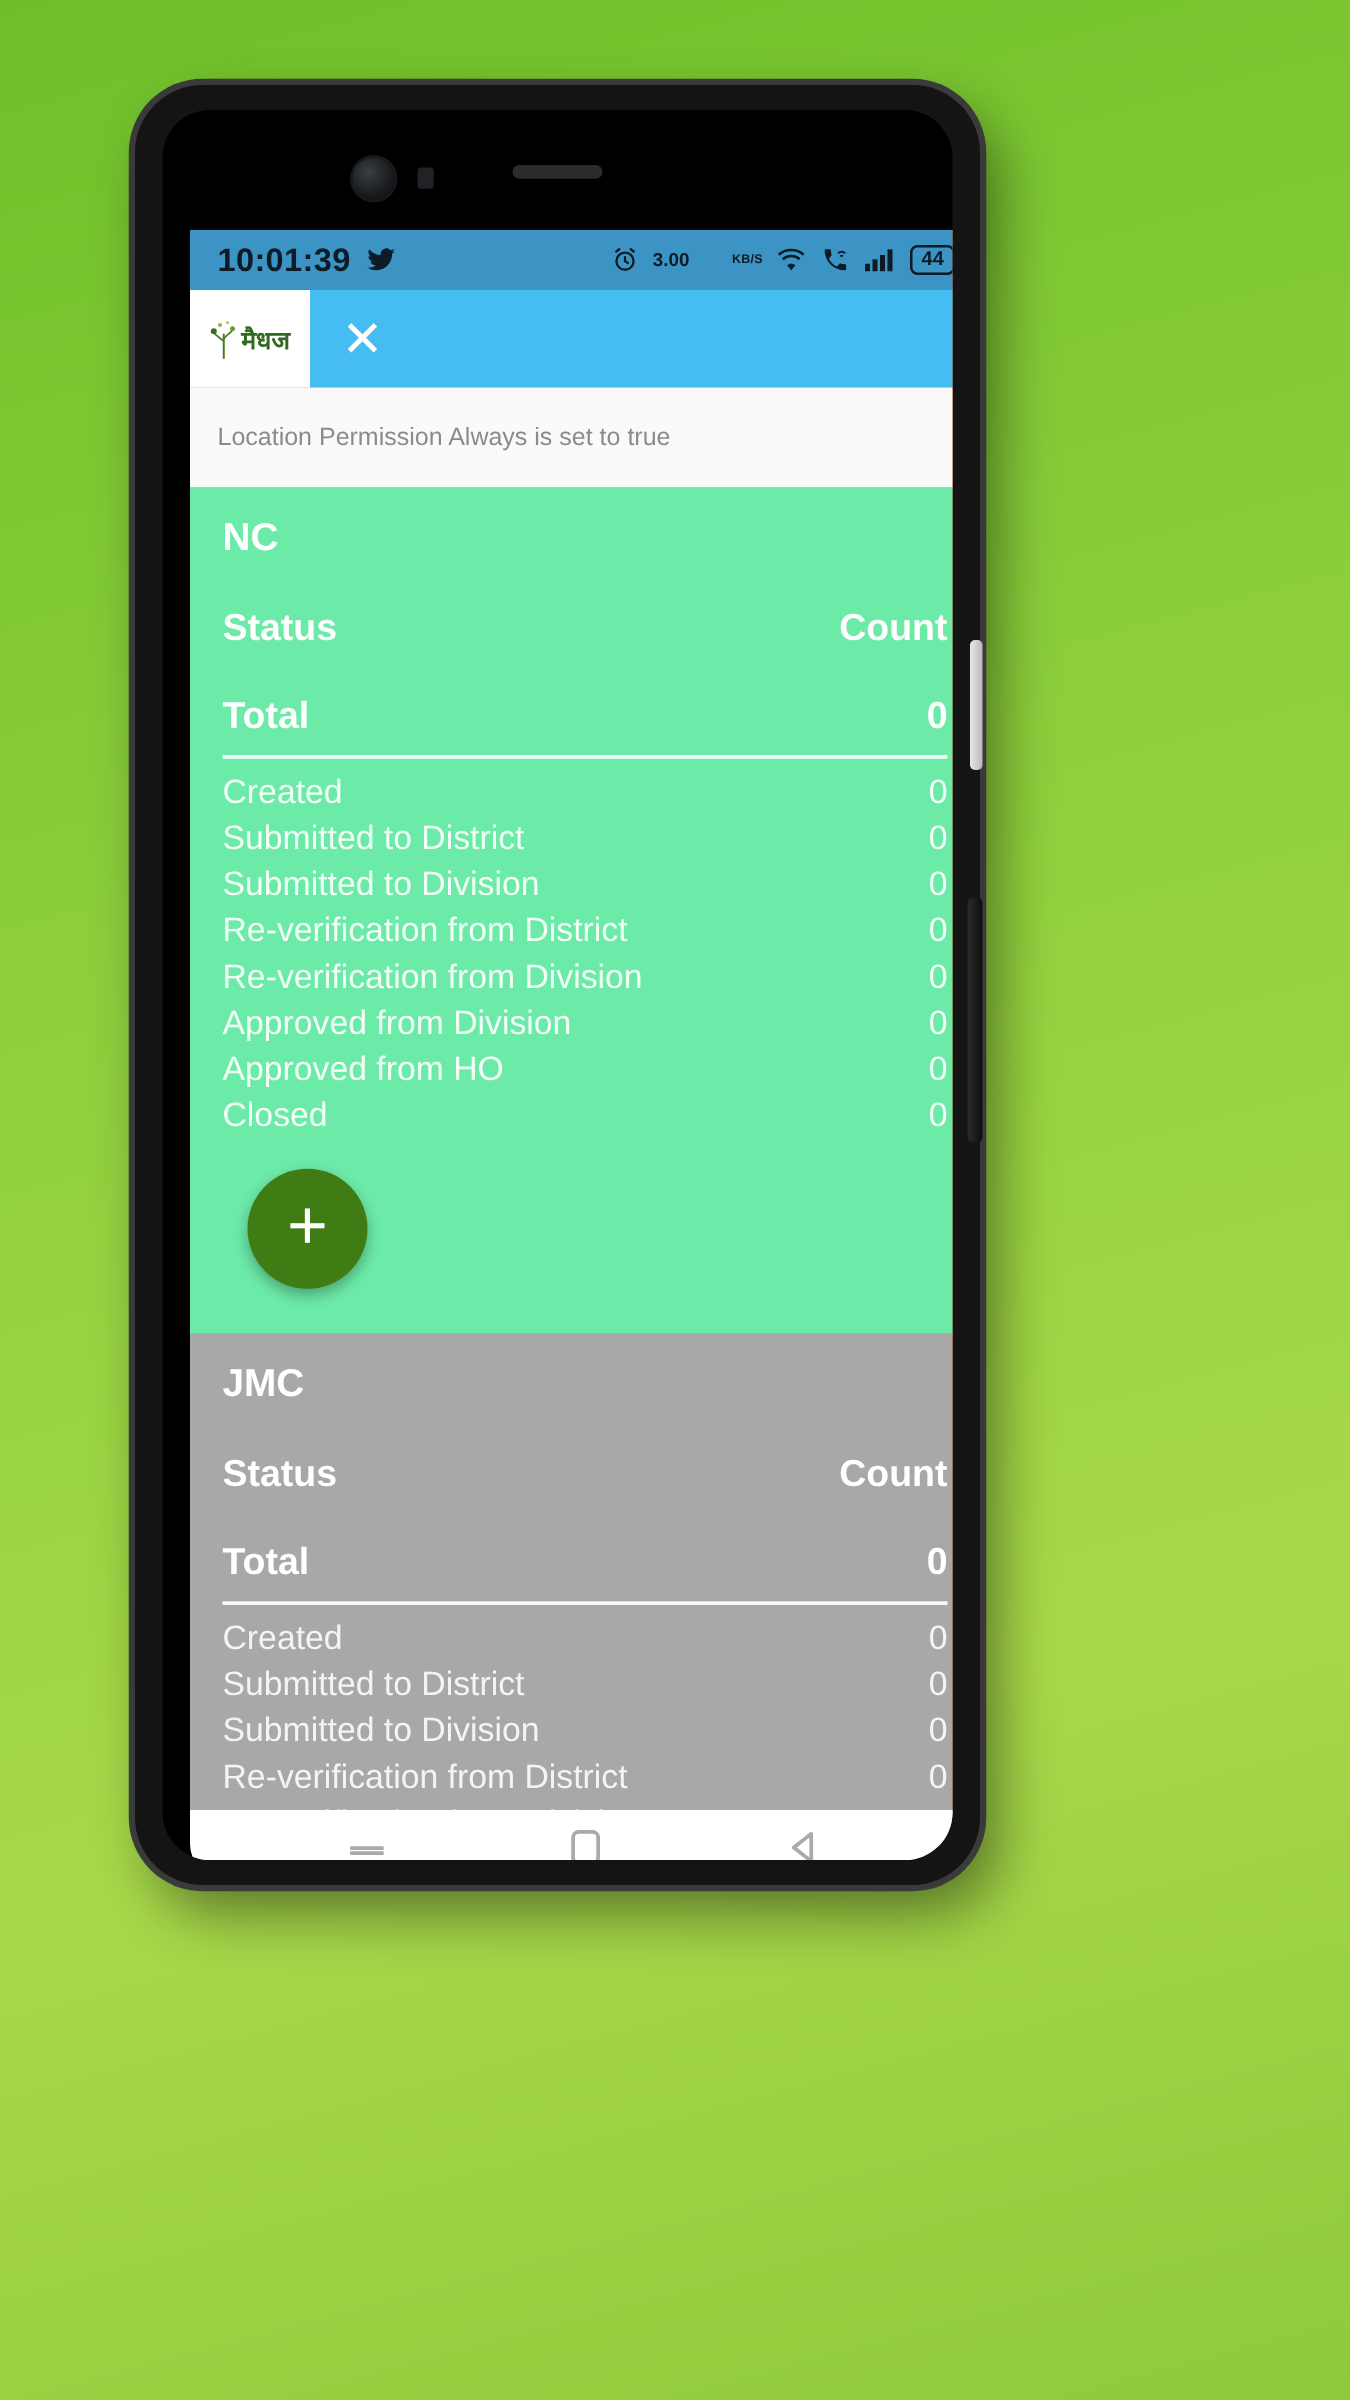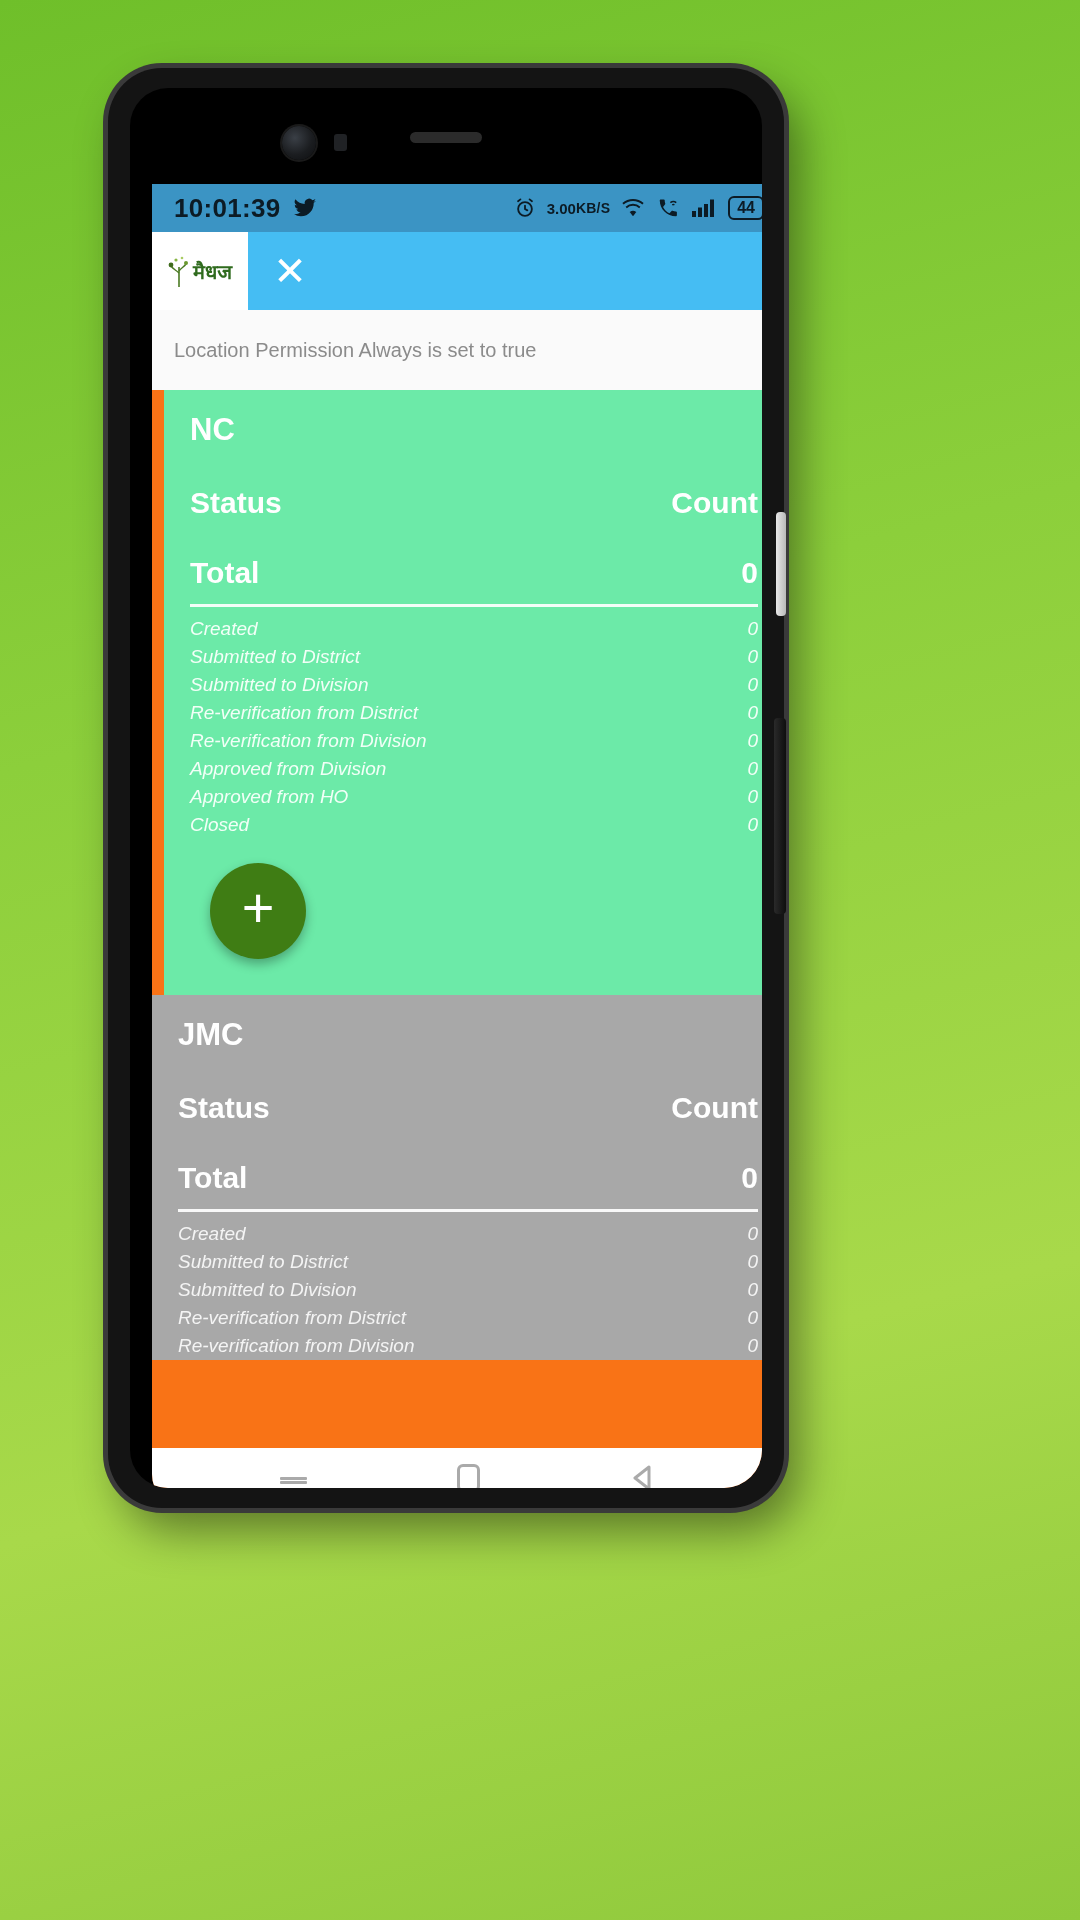--- a/index.html
+++ b/index.html
@@ -64,21 +64,21 @@
     height:48px; background:#3b94c4; color:#0c1b25;
     display:flex; align-items:center; justify-content:space-between;
     padding:0 20px 0 22px;
   }
   #status-left{ display:flex; align-items:center; gap:13px; }
   #status-time{ font-size:26px; font-weight:600; letter-spacing:.3px; }
   #status-right{ display:flex; align-items:center; gap:11px; }
   .sicon{ display:flex; align-items:center; }
   #net-speed{ display:flex; flex-direction:row; align-items:center; line-height:1; }
   #net-speed .v{ font-size:15px; font-weight:700; }
-  #net-speed .u{ font-size:14px; font-weight:700; letter-spacing:.2px; }
+  #net-speed .u{ font-size:10px; font-weight:700; letter-spacing:.2px;margin-left:34px; }
   #battery-badge{
     border:2.5px solid #0c1b25; border-radius:6px;
     padding:1px 7px; font-size:16px; font-weight:700; position:relative;
   }
   #battery-badge::after{
     content:""; position:absolute; right:-5px; top:6px;
     width:3px; height:9px; background:#0c1b25; border-radius:0 2px 2px 0;
   }
 
   
@@ -99,35 +99,35 @@
   }
 
   
   #permission-banner{
     height:80px; background:#fafafa; display:flex; align-items:center;
     padding-left:22px; color:#8b8b8b; font-size:20px; font-weight:400;
   }
 
   
   .stat-card{ padding:22px 26px 0 26px; }
-  #nc-card{ background:#6ceaa8; padding-bottom:16px;margin-left:12px; }
+  #nc-card{ background:#6ceaa8; padding-bottom:16px; }
   #jmc-card{ background:#a8a8a8; }
   .card-title{ font-size:31px; font-weight:700; color:#fff; margin-bottom:38px; }
   .card-head{
     display:flex; justify-content:space-between; align-items:flex-end;
     font-size:30px; font-weight:700; color:#fff; margin-bottom:36px;
   }
   .card-total{
     display:flex; justify-content:space-between; align-items:baseline;
     font-size:30px; font-weight:700; color:#fff; padding-bottom:14px;gap:36px;
   }
   .divider{ height:3px; background:#fff; opacity:.92; margin-bottom:8px; }
   .row{
     display:flex; justify-content:space-between; align-items:baseline;
-    font-size:19px; color:#f2fff7; padding:3px 0; font-weight:400;font-style:italic;
+    font-size:27px; color:#f2fff7; padding:3px 0; font-weight:400;
   }
   #jmc-card .row{ color:#f4f4f4; }
   #fab-add{
     width:96px; height:96px; border-radius:50%;
     background:#3f7d14; margin:24px 0 20px 20px;
     display:flex; align-items:center; justify-content:center;
     box-shadow:0 5px 11px rgba(0,0,0,.3); cursor:pointer;
   }
   #fab-add span{ color:#fff; font-size:56px; font-weight:300; line-height:1; margin-top:-6px; }
 

